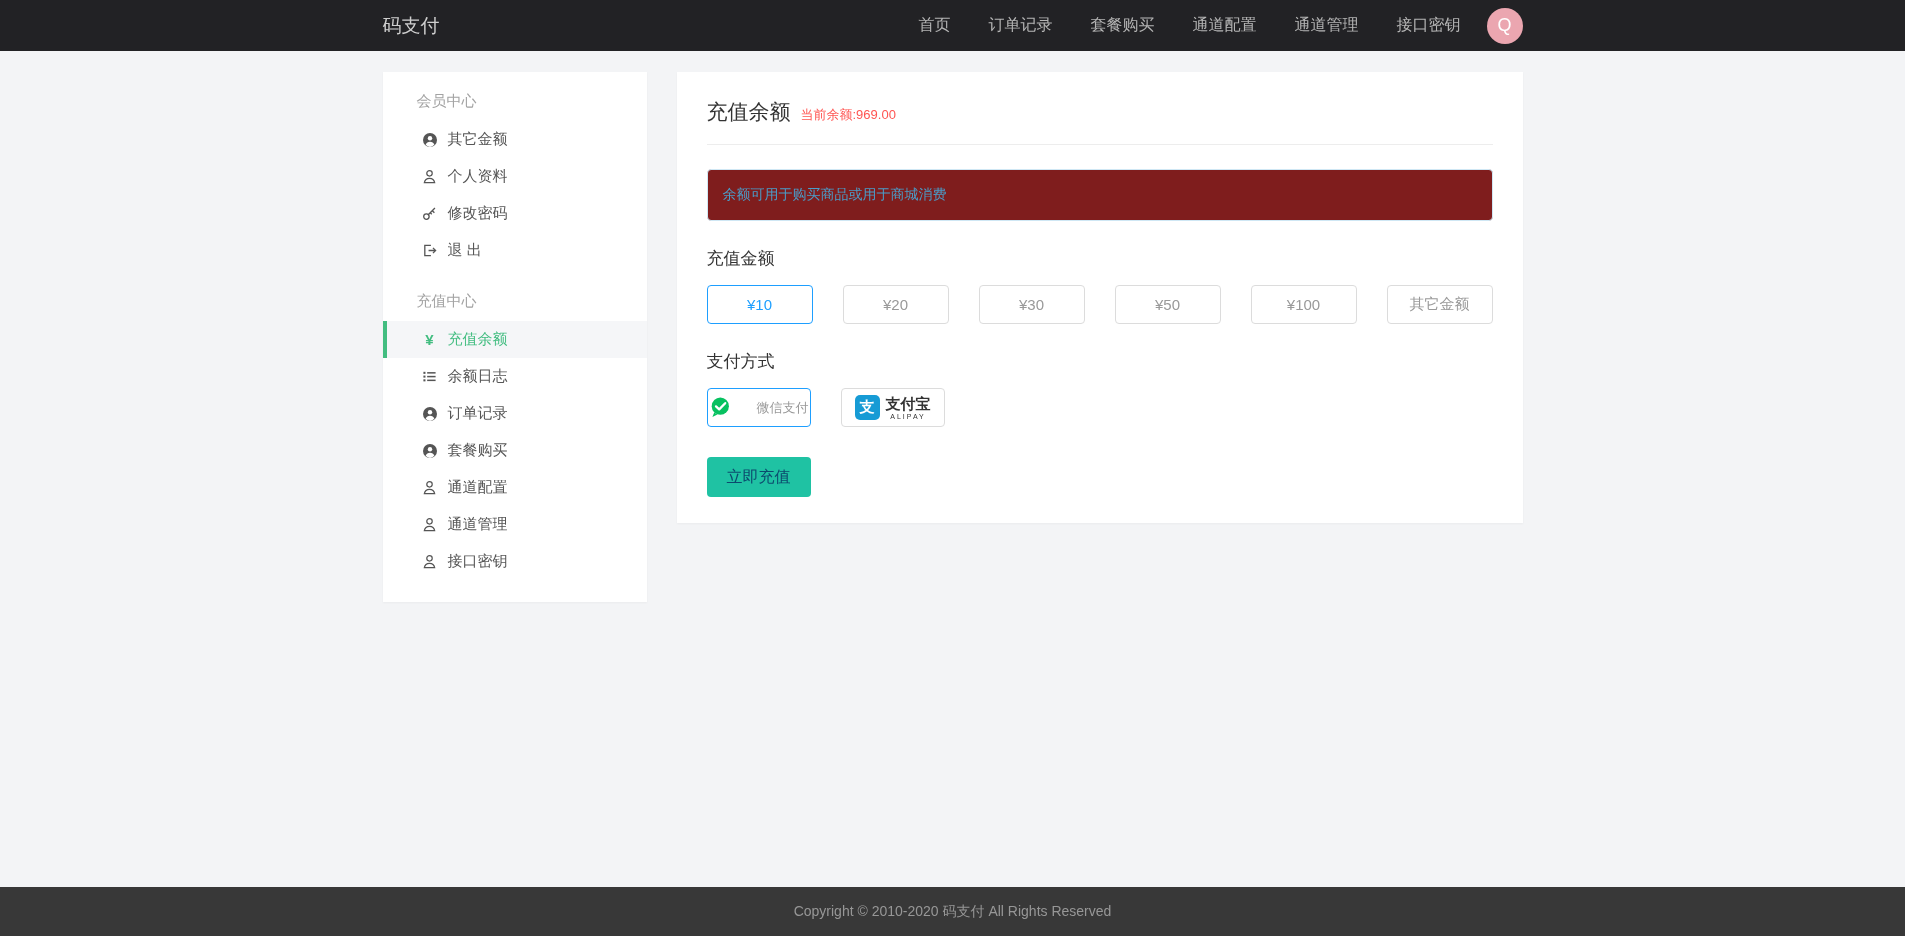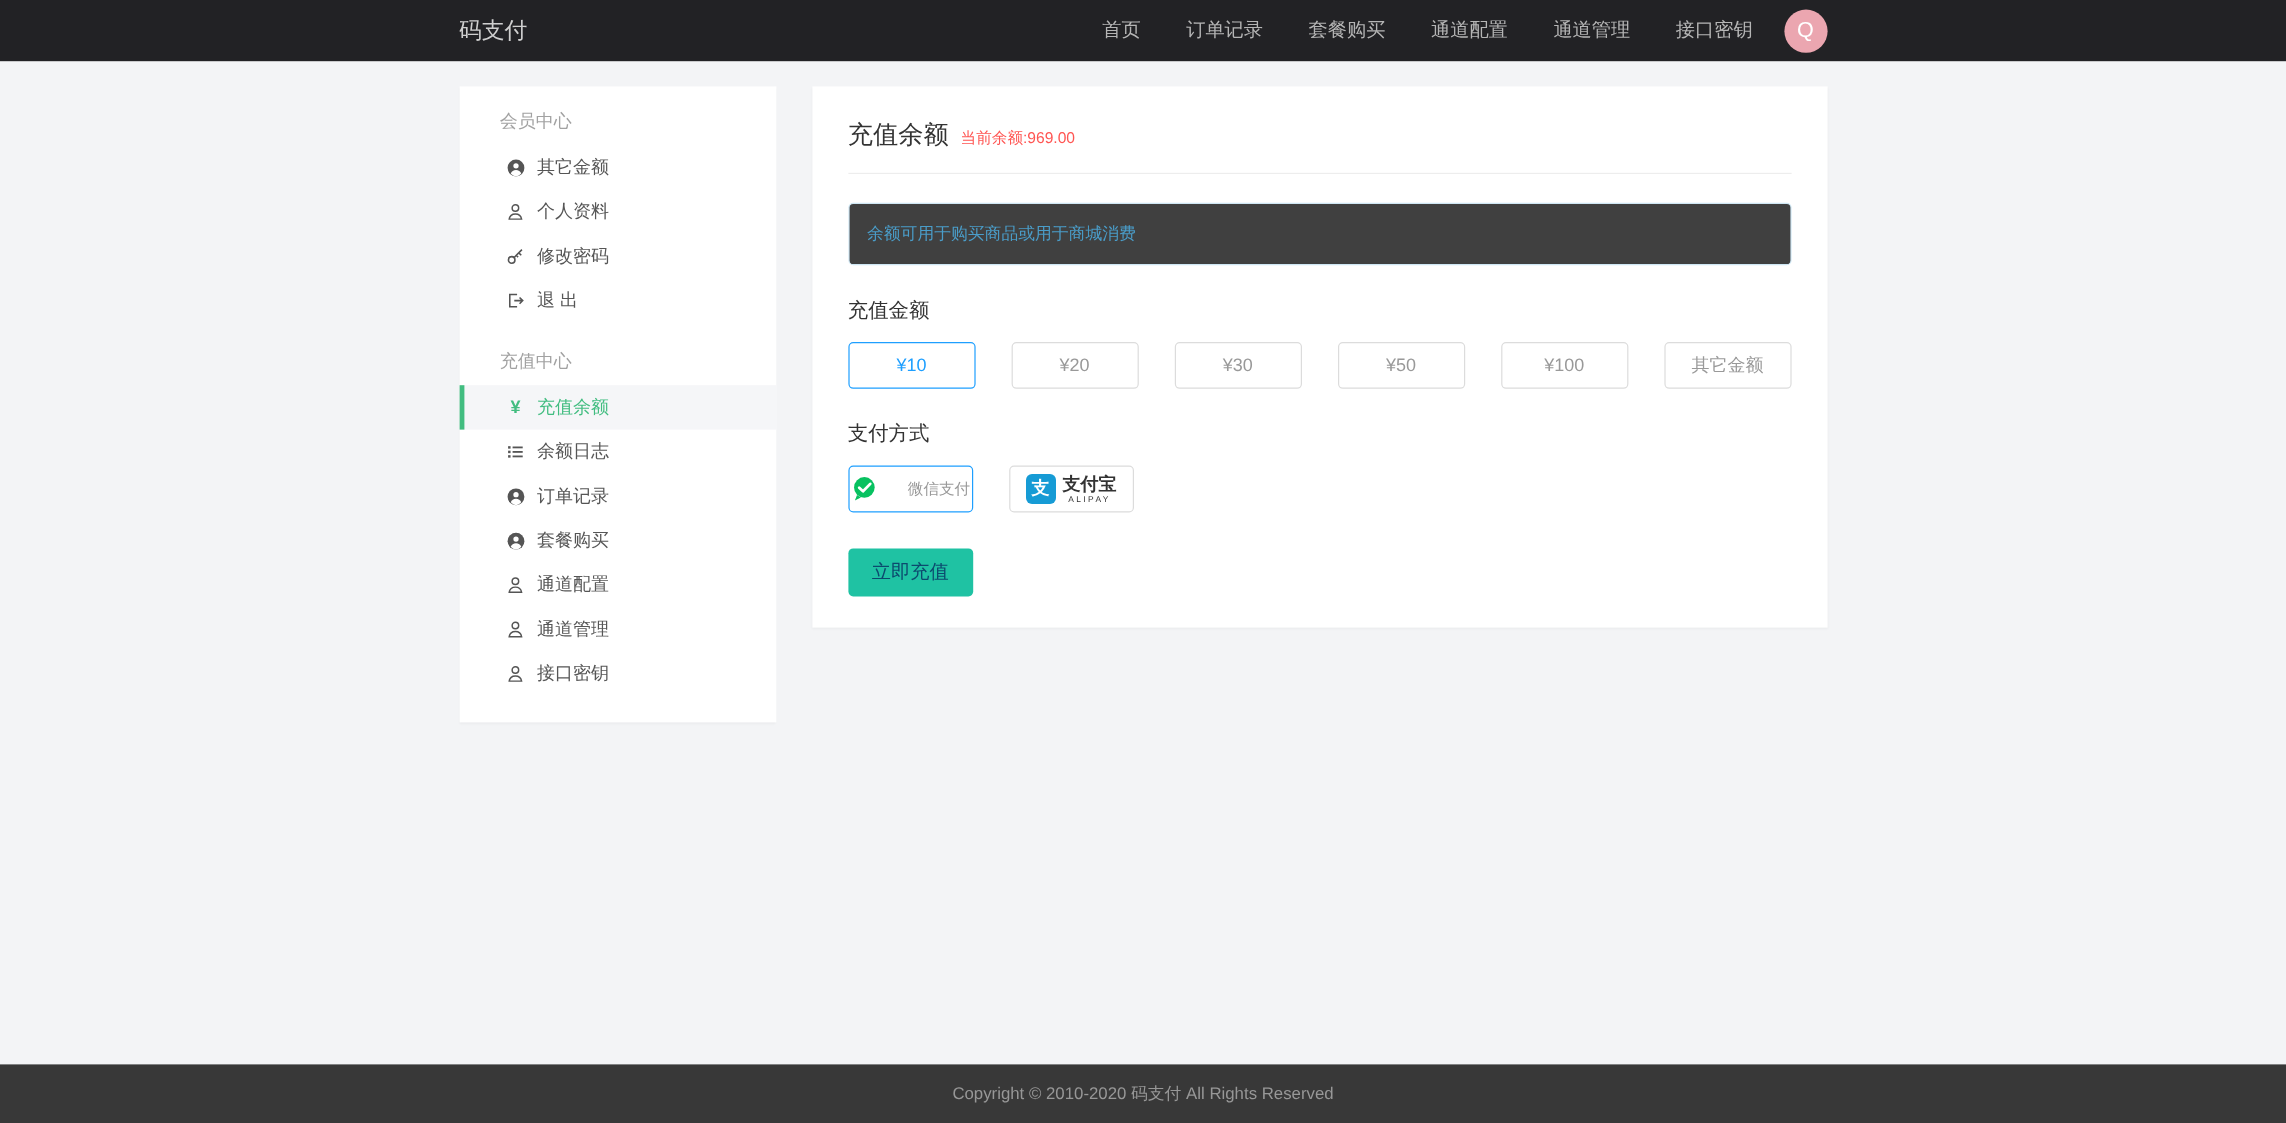--- a/index.html
+++ b/index.html
@@ -34,21 +34,21 @@
   .side-item.active { background:#f5f6f8; border-left-color:#42bd80; color:#42bd80; }
   .side-item.active .icon { color:#42bd80; }
   .yen-glyph { font-size:15px; font-weight:bold; line-height:1; }
   
   .main-card { flex:1; padding-bottom:26px; }
   .card-header { margin:0 30px; padding:26px 0 18px; border-bottom:1px solid #ededed;
                  display:flex; align-items:baseline; gap:10px; }
   .page-title { font-size:21px; color:#333; font-weight:normal; }
   .balance-note { font-size:13px; color:#ff5552; }
   .card-body { padding:0 30px; }
-  .alert-info { margin-top:24px; background:#404040; border:1px solid #cfe7f4; border-radius:4px;
+  .alert-info { margin-top:24px; background:#7f1d1d; border:1px solid #cfe7f4; border-radius:4px;
                 padding:16px 15px; color:#4a9dc9; font-size:14px; }
   .section-heading { margin-top:26px; font-size:17px; color:#333; font-weight:normal; }
   .amount-row, .pay-row { margin-top:15px; display:flex; gap:30px; }
   .amount-btn { width:106px; height:39px; background:#fff; border:1px solid #dcdcdc; border-radius:4px;
                 display:flex; align-items:center; justify-content:center; color:#999;
                 font-size:15px; cursor:pointer; }
   .amount-btn.selected { border-color:#1e9fff; color:#1e9fff; }
   .pay-btn { width:104px; height:39px; background:#fff; border:1px solid #dcdcdc; border-radius:4px;
              display:flex; align-items:center; justify-content:center; gap:6px; cursor:pointer; }
   .pay-btn.selected { border-color:#1e9fff;gap:26px; }

